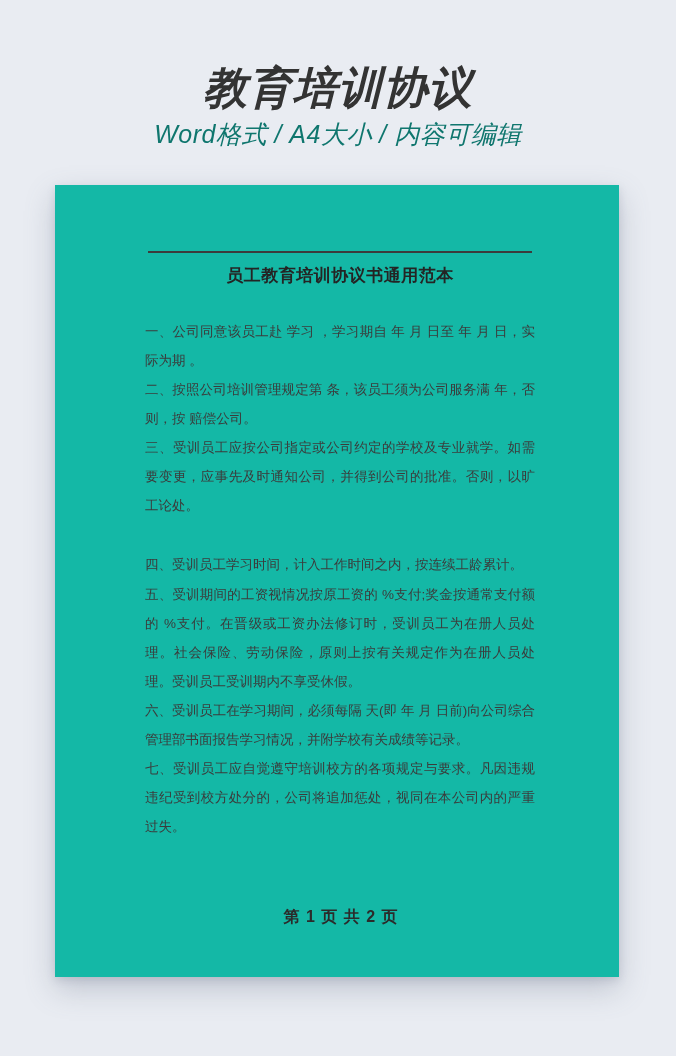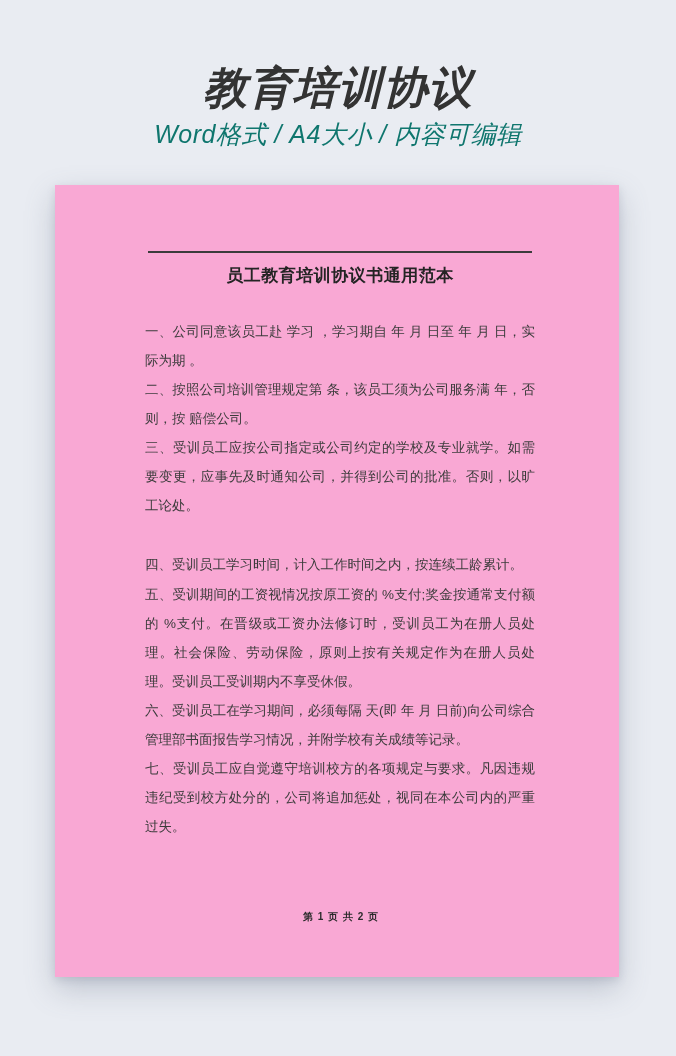--- a/index.html
+++ b/index.html
@@ -41,21 +41,21 @@
     letter-spacing: 0.5px;
   }
 
   
   .doc-page {
     position: absolute;
     left: 55px;
     top: 185px;
     width: 564px;
     height: 792px;
-    background: #f9a8d4;
+    background: #14b8a6;
     box-sizing: border-box;
     padding: 0 84px 0 90px;
     box-shadow: 0 12px 28px rgba(96, 106, 128, 0.30),
                 0 3px 8px rgba(96, 106, 128, 0.18);
   }
   .doc-rule {
     border: none;
     border-top: 2px solid #3c3c3c;
     width: 384px;
     margin: 66px auto 0 auto;
@@ -84,21 +84,21 @@
   .doc-body p.gap-before {
     margin-top: 31px;
     font-family: Liberation Mono, monospace;
   }
   .page-num {
     position: absolute;
     left: 8px;
     right: 0;
     top: 724px;
     text-align: center;
-    font-size: 10px;
+    font-size: 16px;
     line-height: 15px;
     font-weight: 700;
     color: #2b2b2b;
     letter-spacing: 1px;
   }
 </style>
 </head>
 <body>
 
 <div class="banner">

